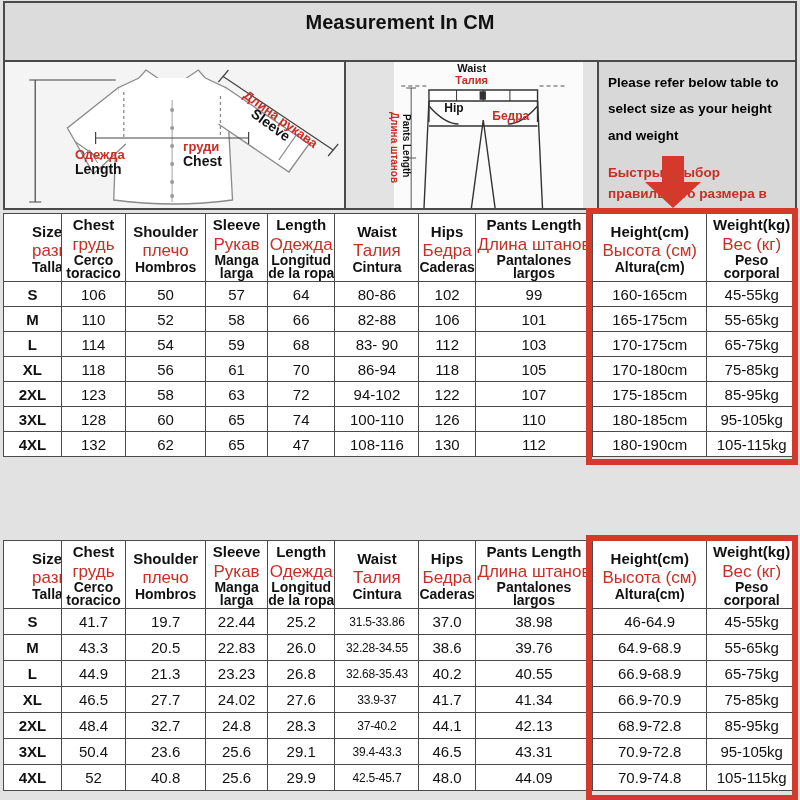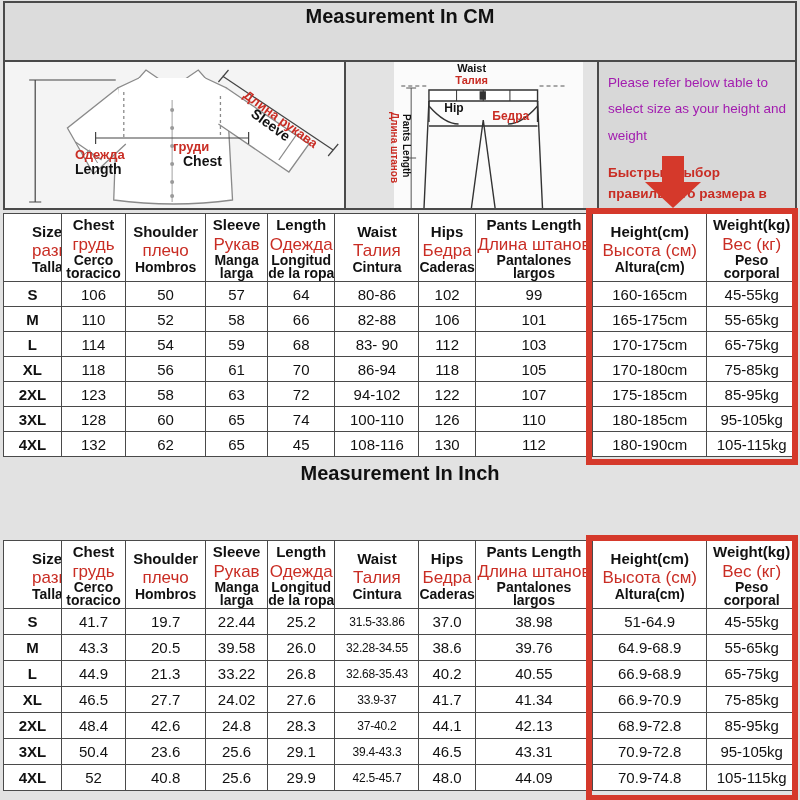--- a/index.html
+++ b/index.html
@@ -16,38 +16,38 @@
     color:#111;
   }
   .page{position:absolute;inset:0;}
 
   
   .top-section{
     position:absolute;top:1px;left:3px;right:3px;height:209px;
     border:2px solid var(--line);
     background:#dcdcdc;
   }
-  .title-strip{ text-align:center; padding-top:2px; height:57px; }
+  .title-strip{ text-align:center; padding-top:8px; height:57px; }
   .title-en{font-size:20px;font-weight:bold;}
   .title-ru{font-size:19px;font-weight:bold;color:var(--red-text);margin-top:36px;}
   .title-es{font-size:16px;font-weight:bold;}
 
   .diagram-row{display:flex;height:148px;border-top:2px solid var(--line);}
   .shirt-panel{width:43.2%;background:#f4f4f4;border-right:2px solid var(--line);position:relative;}
   .pants-panel{width:32%;background:#e3e3e3;border-right:2px solid var(--line);position:relative;}
   .pants-inner{position:absolute;left:48px;top:0;right:14px;bottom:0;background:#fbfbfb;}
   .note-panel{width:24.8%;background:#d8d8d8;position:relative;padding:8px 7px 0 9px;}
 
   .dlabel{position:absolute;font-size:13px;line-height:1.05;white-space:nowrap;}
   .dlabel.ru{color:var(--red-text);font-weight:bold;}
   .dlabel.en{color:#111;font-weight:bold;font-size:14px;}
   .rot{transform:rotate(36deg);transform-origin:left top;}
   .vert{writing-mode:vertical-rl;font-size:10px;white-space:nowrap;}
 
-  .note-en{font-size:13.5px;font-weight:normal;line-height:1.95;color:#a21caf;}
+  .note-en{font-size:13.5px;font-weight:bold;line-height:1.95;color:#000000;}
   .note-ru{margin-top:14px;font-size:13.5px;font-weight:bold;line-height:1.55;color:var(--red-text);}
   .down-arrow{position:absolute;left:46px;bottom:0;width:56px;height:52px;}
   .down-arrow .stem{position:absolute;left:17px;top:0;width:22px;height:27px;background:var(--red-box);}
   .down-arrow .head{position:absolute;left:0;top:26px;width:0;height:0;
     border-left:28px solid transparent;border-right:28px solid transparent;
     border-top:26px solid var(--red-box);}
 
   
   .size-table{
     position:absolute;left:3px;width:794px;
@@ -136,21 +136,21 @@
 
             <path d="M30,18 L30,140 M24,18 L110,18 M24,140 L36,140"></path>
 
             <path d="M90,76 L242,76 M90,70 L90,82 M242,70 L242,82"></path>
 
             <path d="M216,14 L326,88 M212,20 L222,8 M321,94 L331,82"></path>
           </g>
         </svg>
         <span class="dlabel ru" style="left:70px;top:86px;">Одежда</span>
         <span class="dlabel en" style="left:70px;top:100px;">Length</span>
-        <span class="dlabel ru" style="left:168px;top:78px;">груди</span>
+        <span class="dlabel ru" style="left:178px;top:78px;">груди</span>
         <span class="dlabel en" style="left:178px;top:92px;">Chest</span>
         <span class="dlabel ru rot" style="left:244px;top:26px;">Длина рукава</span>
         <span class="dlabel en rot" style="left:252px;top:44px;">Sleeve</span>
       </div>
 
       <div class="pants-panel">
         <div class="pants-inner"></div>
         <svg viewBox="0 0 254 146" preserveAspectRatio="none">
           <g fill="none" stroke="#333" stroke-width="1.4">
 
@@ -318,32 +318,31 @@
           <td>126</td>
           <td>110</td>
           <td>180-185cm</td>
           <td>95-105kg</td>
         </tr>
         <tr>
           <td class="size-col">4XL</td>
           <td>132</td>
           <td>62</td>
           <td>65</td>
-          <td>45</td>
+          <td>47</td>
           <td>108-116</td>
           <td>130</td>
           <td>112</td>
           <td>180-190cm</td>
           <td>105-115kg</td>
         </tr>
       </tbody>
   </table>
 
   <div class="mid-titles">
-    <div class="title-en">Measurement In Inch</div>
   </div>
 
   <table class="size-table" id="table-inch">
     <thead>
         <tr>
           <th>
             <div class="h-en">Size</div>
             <div class="h-ru">размер</div>
             <div class="h-es">Talla</div>
           </th>
@@ -397,40 +396,40 @@
     <tbody>
         <tr>
           <td class="size-col">S</td>
           <td>41.7</td>
           <td>19.7</td>
           <td>22.44</td>
           <td>25.2</td>
           <td>31.5-33.86</td>
           <td>37.0</td>
           <td>38.98</td>
-          <td>51-64.9</td>
+          <td>46-64.9</td>
           <td>45-55kg</td>
         </tr>
         <tr>
           <td class="size-col">M</td>
           <td>43.3</td>
           <td>20.5</td>
-          <td>39.58</td>
+          <td>22.83</td>
           <td>26.0</td>
           <td>32.28-34.55</td>
           <td>38.6</td>
           <td>39.76</td>
           <td>64.9-68.9</td>
           <td>55-65kg</td>
         </tr>
         <tr>
           <td class="size-col">L</td>
           <td>44.9</td>
           <td>21.3</td>
-          <td>33.22</td>
+          <td>23.23</td>
           <td>26.8</td>
           <td>32.68-35.43</td>
           <td>40.2</td>
           <td>40.55</td>
           <td>66.9-68.9</td>
           <td>65-75kg</td>
         </tr>
         <tr>
           <td class="size-col">XL</td>
           <td>46.5</td>
@@ -439,21 +438,21 @@
           <td>27.6</td>
           <td>33.9-37</td>
           <td>41.7</td>
           <td>41.34</td>
           <td>66.9-70.9</td>
           <td>75-85kg</td>
         </tr>
         <tr>
           <td class="size-col">2XL</td>
           <td>48.4</td>
-          <td>42.6</td>
+          <td>32.7</td>
           <td>24.8</td>
           <td>28.3</td>
           <td>37-40.2</td>
           <td>44.1</td>
           <td>42.13</td>
           <td>68.9-72.8</td>
           <td>85-95kg</td>
         </tr>
         <tr>
           <td class="size-col">3XL</td>

